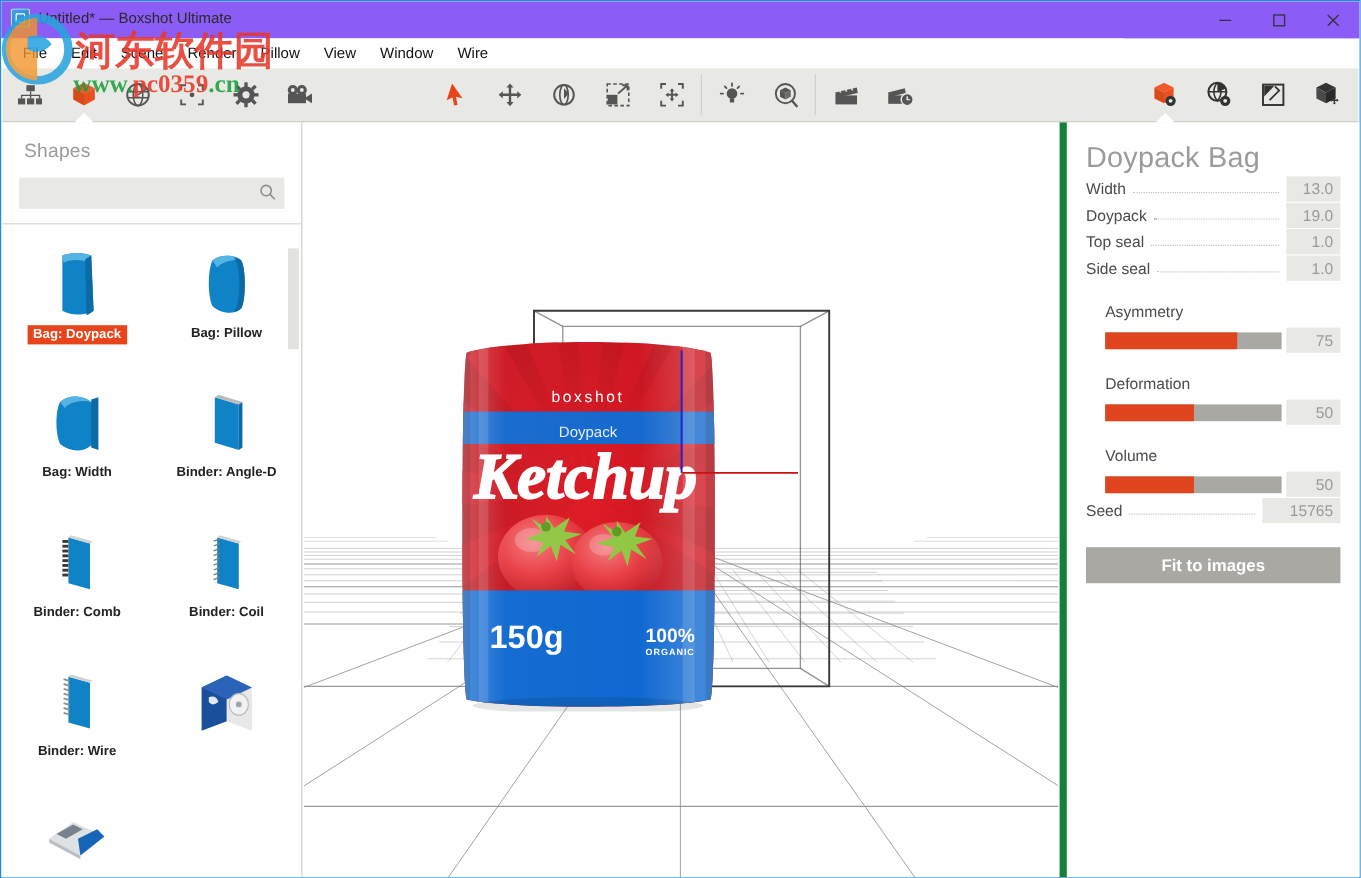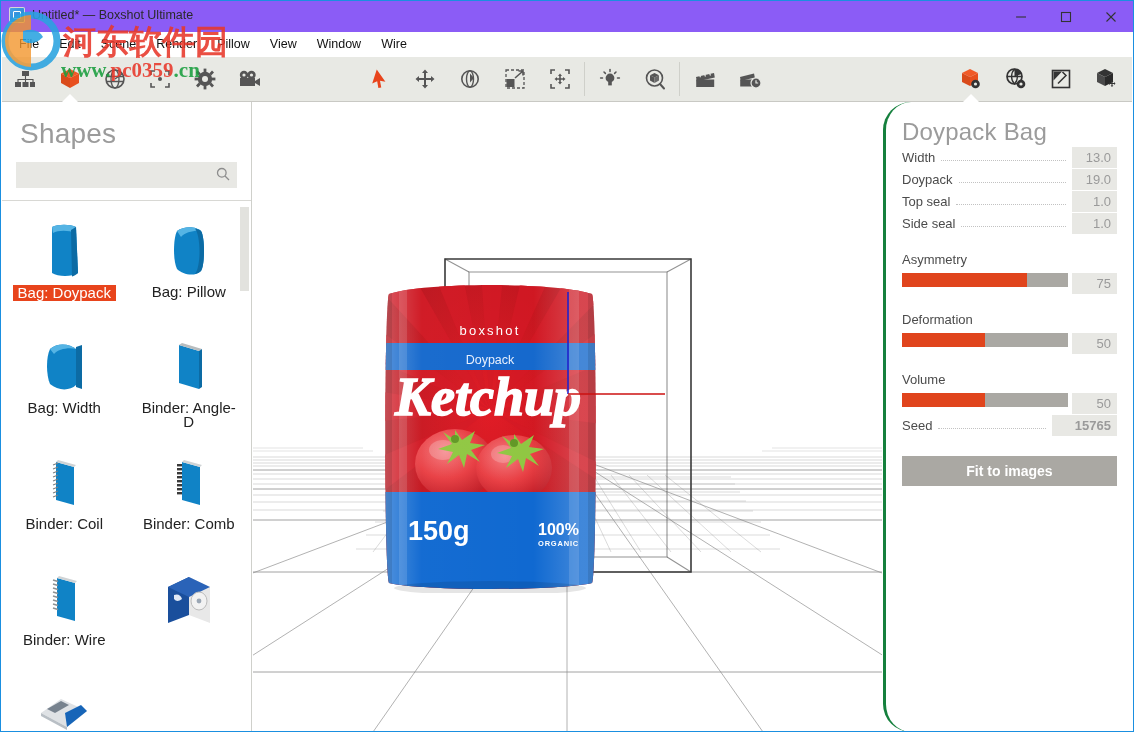--- a/index.html
+++ b/index.html
@@ -28,50 +28,50 @@
   
   .toolbar{position:absolute;left:1px;top:56px;width:1130px;height:45px;background:#e8e9e4;border-bottom:1px solid #c9c9c4;box-sizing:border-box;}
   .tb-group{position:absolute;top:0;height:44px;display:flex;align-items:center;}
   .tb-btn{width:45px;height:44px;display:flex;align-items:center;justify-content:center;position:relative;}
   .tb-btn svg{display:block;}
   .tb-sep{width:1px;height:34px;background:#cfd0ca;margin:0 2px;align-self:center;}
   .tb-active-arrow{position:absolute;bottom:-1px;left:50%;transform:translateX(-50%);width:0;height:0;border-left:8px solid transparent;border-right:8px solid transparent;border-bottom:8px solid #fff;}
 
   
   .left-panel{position:absolute;left:1px;top:101px;width:250px;height:630px;background:#fff;border-right:1px solid #cfd0cb;box-sizing:border-box;overflow:hidden;}
-  .panel-title{font-size:28px;color:#9b9b9b;font-weight:400;padding:16px 0 0 18px;letter-spacing:0.2px;}
+  .panel-title{font-size:16px;color:#9b9b9b;font-weight:400;padding:16px 0 0 18px;letter-spacing:0.2px;}
   .search-wrap{margin:12px 14px 0 14px;height:26px;background:#e8e8e4;position:relative;}
   .search-input{position:absolute;left:0;top:0;width:100%;height:100%;border:0;background:transparent;outline:none;font-size:12px;color:#444;padding:0 26px 0 8px;box-sizing:border-box;font-family:"Liberation Sans",sans-serif;}
   .search-icon{position:absolute;right:7px;top:5px;}
   .panel-divider{margin-top:12px;height:1px;background:#d8d8d4;}
   .shape-grid{position:relative;padding:18px 0 0 0;display:grid;grid-template-columns:1fr 1fr;row-gap:16px;}
   .shape-cell{display:flex;flex-direction:column;align-items:center;justify-content:flex-start;height:100px;}
   .shape-thumb{height:62px;display:flex;align-items:flex-end;justify-content:center;}
-  .shape-label{margin-top:4px;font-size:15px;color:#222;text-align:center;line-height:14px;max-width:96px;}
+  .shape-label{margin-top:4px;font-size:11px;color:#222;text-align:center;line-height:14px;max-width:96px;font-weight:bold;}
   .shape-cell.selected .shape-label{background:#e8441c;color:#fff;padding:1px 5px;}
   .left-scrollbar{position:absolute;right:2px;top:105px;width:9px;height:420px;}
   .left-scrollthumb{position:absolute;left:0;top:0;width:9px;height:84px;background:#e2e2de;}
 
   
   .viewport{position:absolute;left:252px;top:101px;width:629px;height:630px;background:#fff;overflow:hidden;}
   .viewport svg{position:absolute;left:0;top:0;}
 
   
   .bag{position:absolute;left:130px;top:178px;width:215px;height:313px;}
 
   
-  .right-panel{position:absolute;left:882px;top:101px;width:250px;height:630px;background:#fff;border-left:3px solid #15803d;box-sizing:border-box;padding:0 16px;border-radius:28px;}
+  .right-panel{position:absolute;left:882px;top:101px;width:250px;height:630px;background:#fff;border-left:6px solid #15803d;box-sizing:border-box;padding:0 16px;}
   .rp-title{font-size:24px;color:#9b9b9b;padding:16px 0 0 0;letter-spacing:0.2px;}
   .field-row{display:flex;align-items:center;height:22px;}
   .field-label{font-size:13px;color:#4b4b4b;white-space:nowrap;}
   .leader{flex:1;border-bottom:1.5px dotted #c2c2c2;margin:0 6px 4px 6px;height:10px;}
   .field-value{width:45px;height:21px;background:#e8e8e4;color:#9a9a9a;font-size:13px;display:flex;align-items:center;justify-content:flex-end;padding-right:6px;box-sizing:border-box;}
-  .slider-block{margin-top:18px;}
+  .slider-block{margin-top:18px;margin-left:16px;}
   .slider-label{font-size:13px;color:#4b4b4b;margin-bottom:6px;}
-  .slider-row{display:flex;align-items:flex-start;}
+  .slider-row{display:flex;align-items:center;}
   .slider-track{flex:1;height:14px;background:#aaa8a3;position:relative;margin-right:4px;}
   .slider-fill{position:absolute;left:0;top:0;height:14px;background:#e0441c;}
   .btn-fit{margin-top:20px;width:100%;height:30px;background:#aaa8a3;color:#fff;font-size:14px;font-weight:bold;display:flex;align-items:center;justify-content:center;border:0;font-family:"Liberation Sans",sans-serif;}
 
   
   .watermark{position:absolute;left:0;top:0;width:320px;height:80px;pointer-events:none;}
 </style>
 </head>
 <body>
 
@@ -338,20 +338,40 @@
 
       <div class="shape-cell">
         <div class="shape-thumb">
           <svg width="52" height="60" viewBox="0 0 52 60">
             <path d="M16 8 L36 14 L36 52 L16 46 Z" fill="#1083c6"></path>
             <path d="M16 8 L36 14 L39 12 L19 6 Z" fill="#b8bcbe"></path>
             <path d="M36 14 L39 12 L39 50 L36 52 Z" fill="#0c6ba4"></path>
           </svg>
         </div>
         <div class="shape-label">Binder: Angle-D</div>
+      </div>
+
+      <div class="shape-cell">
+        <div class="shape-thumb">
+          <svg width="52" height="60" viewBox="0 0 52 60">
+            <path d="M19 9 L37 14 L37 52 L19 47 Z" fill="#1083c6"></path>
+            <path d="M19 9 L37 14 L39 12 L21 7 Z" fill="#cfd3d5"></path>
+            <g fill="#3a3a3a">
+              <rect x="14" y="11" width="5" height="2.4"></rect>
+                <rect x="14" y="15" width="5" height="2.4"></rect>
+              <rect x="14" y="19" width="5" height="2.4"></rect>
+                <rect x="14" y="23" width="5" height="2.4"></rect>
+              <rect x="14" y="27" width="5" height="2.4"></rect>
+                <rect x="14" y="31" width="5" height="2.4"></rect>
+              <rect x="14" y="35" width="5" height="2.4"></rect>
+                <rect x="14" y="39" width="5" height="2.4"></rect>
+            </g>
+          </svg>
+        </div>
+        <div class="shape-label">Binder: Comb</div>
       </div>
 
       <div class="shape-cell">
         <div class="shape-thumb">
           <svg width="52" height="60" viewBox="0 0 52 60">
             <path d="M18 9 L36 14 L36 52 L18 47 Z" fill="#1083c6"></path>
             <path d="M18 9 L36 14 L38 12 L20 7 Z" fill="#cfd3d5"></path>
             <g stroke="#7a7e80" stroke-width="1.1">
               <path d="M15 12 L20 10"></path>
                 <path d="M15 16 L20 14"></path>
@@ -359,40 +379,20 @@
               <path d="M15 24 L20 22"></path>
                 <path d="M15 28 L20 26"></path>
                 <path d="M15 32 L20 30"></path>
               <path d="M15 36 L20 34"></path>
                 <path d="M15 40 L20 38"></path>
                 <path d="M15 44 L20 42"></path>
             </g>
           </svg>
         </div>
         <div class="shape-label">Binder: Coil</div>
-      </div>
-
-      <div class="shape-cell">
-        <div class="shape-thumb">
-          <svg width="52" height="60" viewBox="0 0 52 60">
-            <path d="M19 9 L37 14 L37 52 L19 47 Z" fill="#1083c6"></path>
-            <path d="M19 9 L37 14 L39 12 L21 7 Z" fill="#cfd3d5"></path>
-            <g fill="#3a3a3a">
-              <rect x="14" y="11" width="5" height="2.4"></rect>
-                <rect x="14" y="15" width="5" height="2.4"></rect>
-              <rect x="14" y="19" width="5" height="2.4"></rect>
-                <rect x="14" y="23" width="5" height="2.4"></rect>
-              <rect x="14" y="27" width="5" height="2.4"></rect>
-                <rect x="14" y="31" width="5" height="2.4"></rect>
-              <rect x="14" y="35" width="5" height="2.4"></rect>
-                <rect x="14" y="39" width="5" height="2.4"></rect>
-            </g>
-          </svg>
-        </div>
-        <div class="shape-label">Binder: Comb</div>
       </div>
 
       <div class="shape-cell">
         <div class="shape-thumb">
           <svg width="52" height="60" viewBox="0 0 52 60">
             <path d="M19 9 L37 14 L37 52 L19 47 Z" fill="#1083c6"></path>
             <path d="M19 9 L37 14 L39 12 L21 7 Z" fill="#cfd3d5"></path>
             <g stroke="#8d9193" stroke-width="1.6">
               <path d="M15 11 L20 12.5"></path>
                 <path d="M15 15 L20 16.5"></path>
@@ -667,21 +667,21 @@
         <div class="slider-track">
           <div class="slider-fill" style="width:50%;"></div>
         </div>
         <div class="field-value">50</div>
       </div>
     </div>
 
     <div class="field-row">
       <div class="field-label">Seed</div>
       <div class="leader"></div>
-      <div class="field-value" style="width:65px;font-weight:bold;">15765</div>
+      <div class="field-value" style="width:65px;">15765</div>
     </div>
 
     <button class="btn-fit">Fit to images</button>
   </div>
 
   <svg class="watermark" viewBox="0 0 320 80">
     <g opacity="0.88">
       <circle cx="30" cy="40" r="26" fill="none" stroke="#2aa3e0" stroke-width="7"></circle>
       <path d="M30 14 A26 26 0 0 0 30 66 L30 40 Z" fill="#f2952a" opacity="0.9"></path>
       <path d="M22 30 q14 -4 20 6 q-10 10 -20 4 Z" fill="#2aa3e0"></path>

